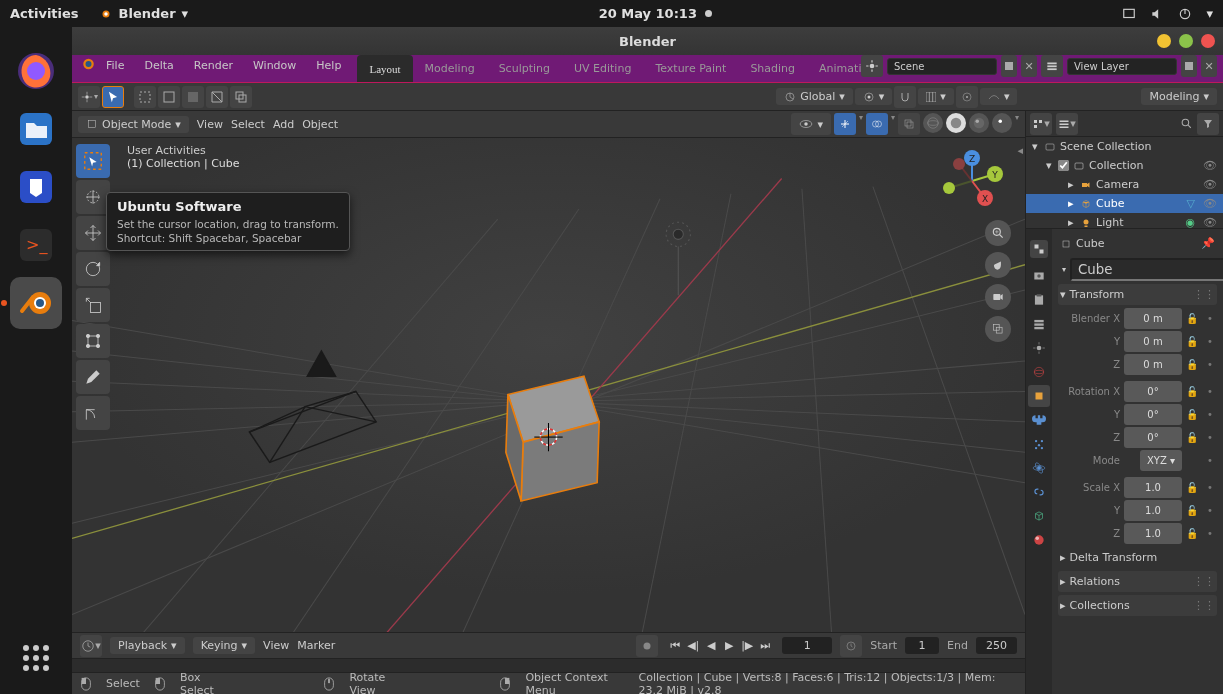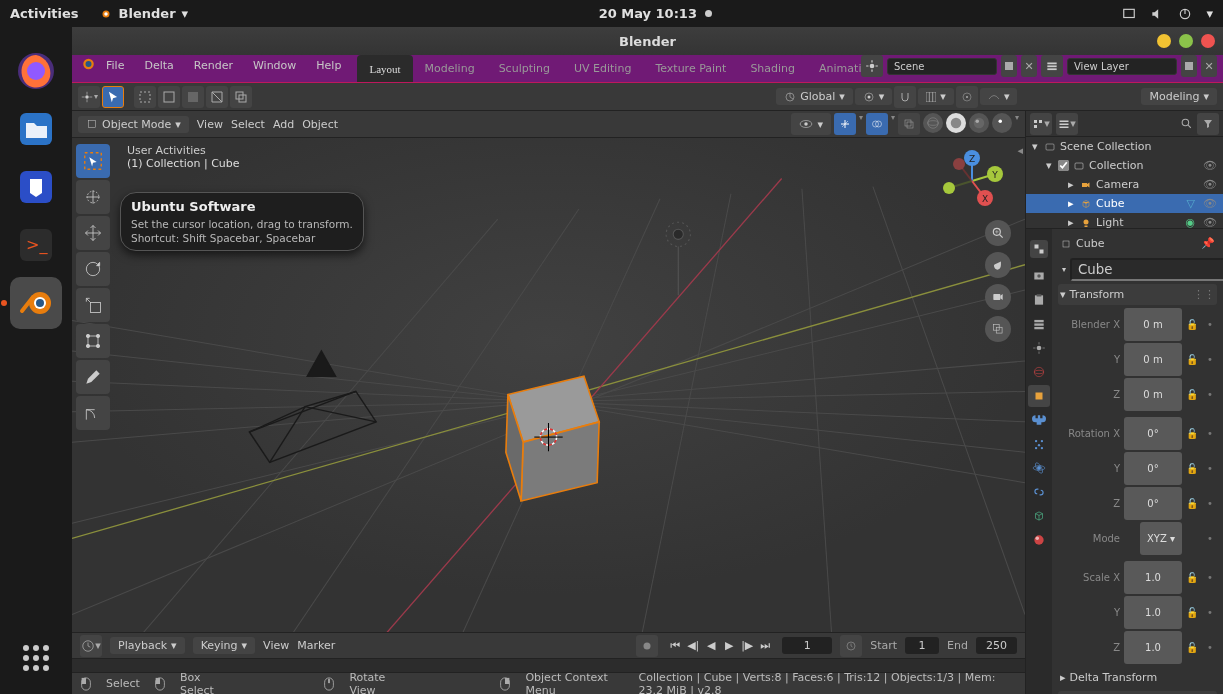--- a/index.html
+++ b/index.html
@@ -60,21 +60,21 @@
 
 .tl { position:absolute; left:4px; top:6px; display:flex; flex-direction:column; gap:2px; z-index:5;}
 .tl .tbtn{ width:34px; height:34px; background:#444; border-radius:4px; display:flex; align-items:center; justify-content:center;}
 .tl .tbtn.active{background:#3a6bb0;}
 
 
 .vp-info{position:absolute; left:55px; top:6px; font-size:11px; color:#aaa; z-index:4;}
 .vp-info .l1{ color:#ccc; }
 .vp-info .l2{ color:#ddd; }
 
-.tooltip-box{position:absolute; left:48px; top:54px; background:#1e1e1e; border:1px solid #555; border-radius:16px; padding:6px 10px; font-size:11px; color:#ccc; max-width:260px; z-index:6; box-shadow:0 4px 10px rgba(0,0,0,0.6);}
+.tooltip-box{position:absolute; left:34px; top:54px; background:#1e1e1e; border:1px solid #555; border-radius:4px; padding:6px 10px; font-size:11px; color:#ccc; max-width:260px; z-index:6; box-shadow:0 4px 10px rgba(0,0,0,0.6);}
 .tooltip-box .tt-title{font-weight:600; font-size:13px; color:#eee; margin-bottom:4px;}
 .tooltip-box .tt-line{color:#b8b8b8; margin-top:2px; font-size:10.5px;}
 
 
 .nav-giz { position:absolute; right:18px; top:8px; width:70px; height:70px;}
 .side-nav-btns{position:absolute; right:14px; top:82px; display:flex; flex-direction:column; gap:6px;}
 .side-nav-btns .nb{width:26px;height:26px;border-radius:50%;background:#555;display:flex;align-items:center;justify-content:center;}
 
 .collapse-arrow{position:absolute; right:2px; top:6px; font-size:11px; color:#888; z-index:5;}
 
@@ -103,21 +103,21 @@
 .props-tabs{width:26px; background:#2a2a2a; display:flex; flex-direction:column; padding-top:6px; gap:2px;}
 .props-tabs .pt{width:22px;height:22px;margin:0 auto;border-radius:3px;display:flex;align-items:center;justify-content:center;}
 .props-tabs .pt.active{background:#454545;}
 .props-body{flex:1; padding:4px 6px; font-size:11px; overflow-y:hidden; position:relative;}
 .props-body .crumb{display:flex;align-items:center;gap:4px;padding:4px 2px;margin-bottom:4px;}
 .prop-input{background:#2a2a2a;border-radius:3px;padding:2px 6px;color:#ccc;flex:1;}
 .panel-hdr{display:flex;align-items:center;padding:4px 2px;color:#ccc; background:#3c3c3c; border-radius:3px; margin:3px 0;}
 .panel-hdr .tri{margin-right:4px;}
 .prop-row{display:flex;align-items:center;gap:4px;margin:2px 0;}
 .prop-label{width:62px;text-align:right;color:#888;font-size:10px;}
-.val-field{flex:1;background:#595959;border-radius:3px;text-align:center;padding:11px 0;color:#ddd;font-size:10px;}
+.val-field{flex:1;background:#595959;border-radius:3px;text-align:center;padding:5px 0;color:#ddd;font-size:10px;}
 .prop-icons{display:flex;gap:3px;}
 .prop-icons span{width:14px;height:14px;color:#777;font-size:10px;display:flex;align-items:center;justify-content:center;}
 .blender-logo{ display:inline-block; transform: rotate(0deg);}
 svg{display:block;}
 </style>
 </head>
 <body>
 
 <div class="gnome-top">
   <div class="left">

